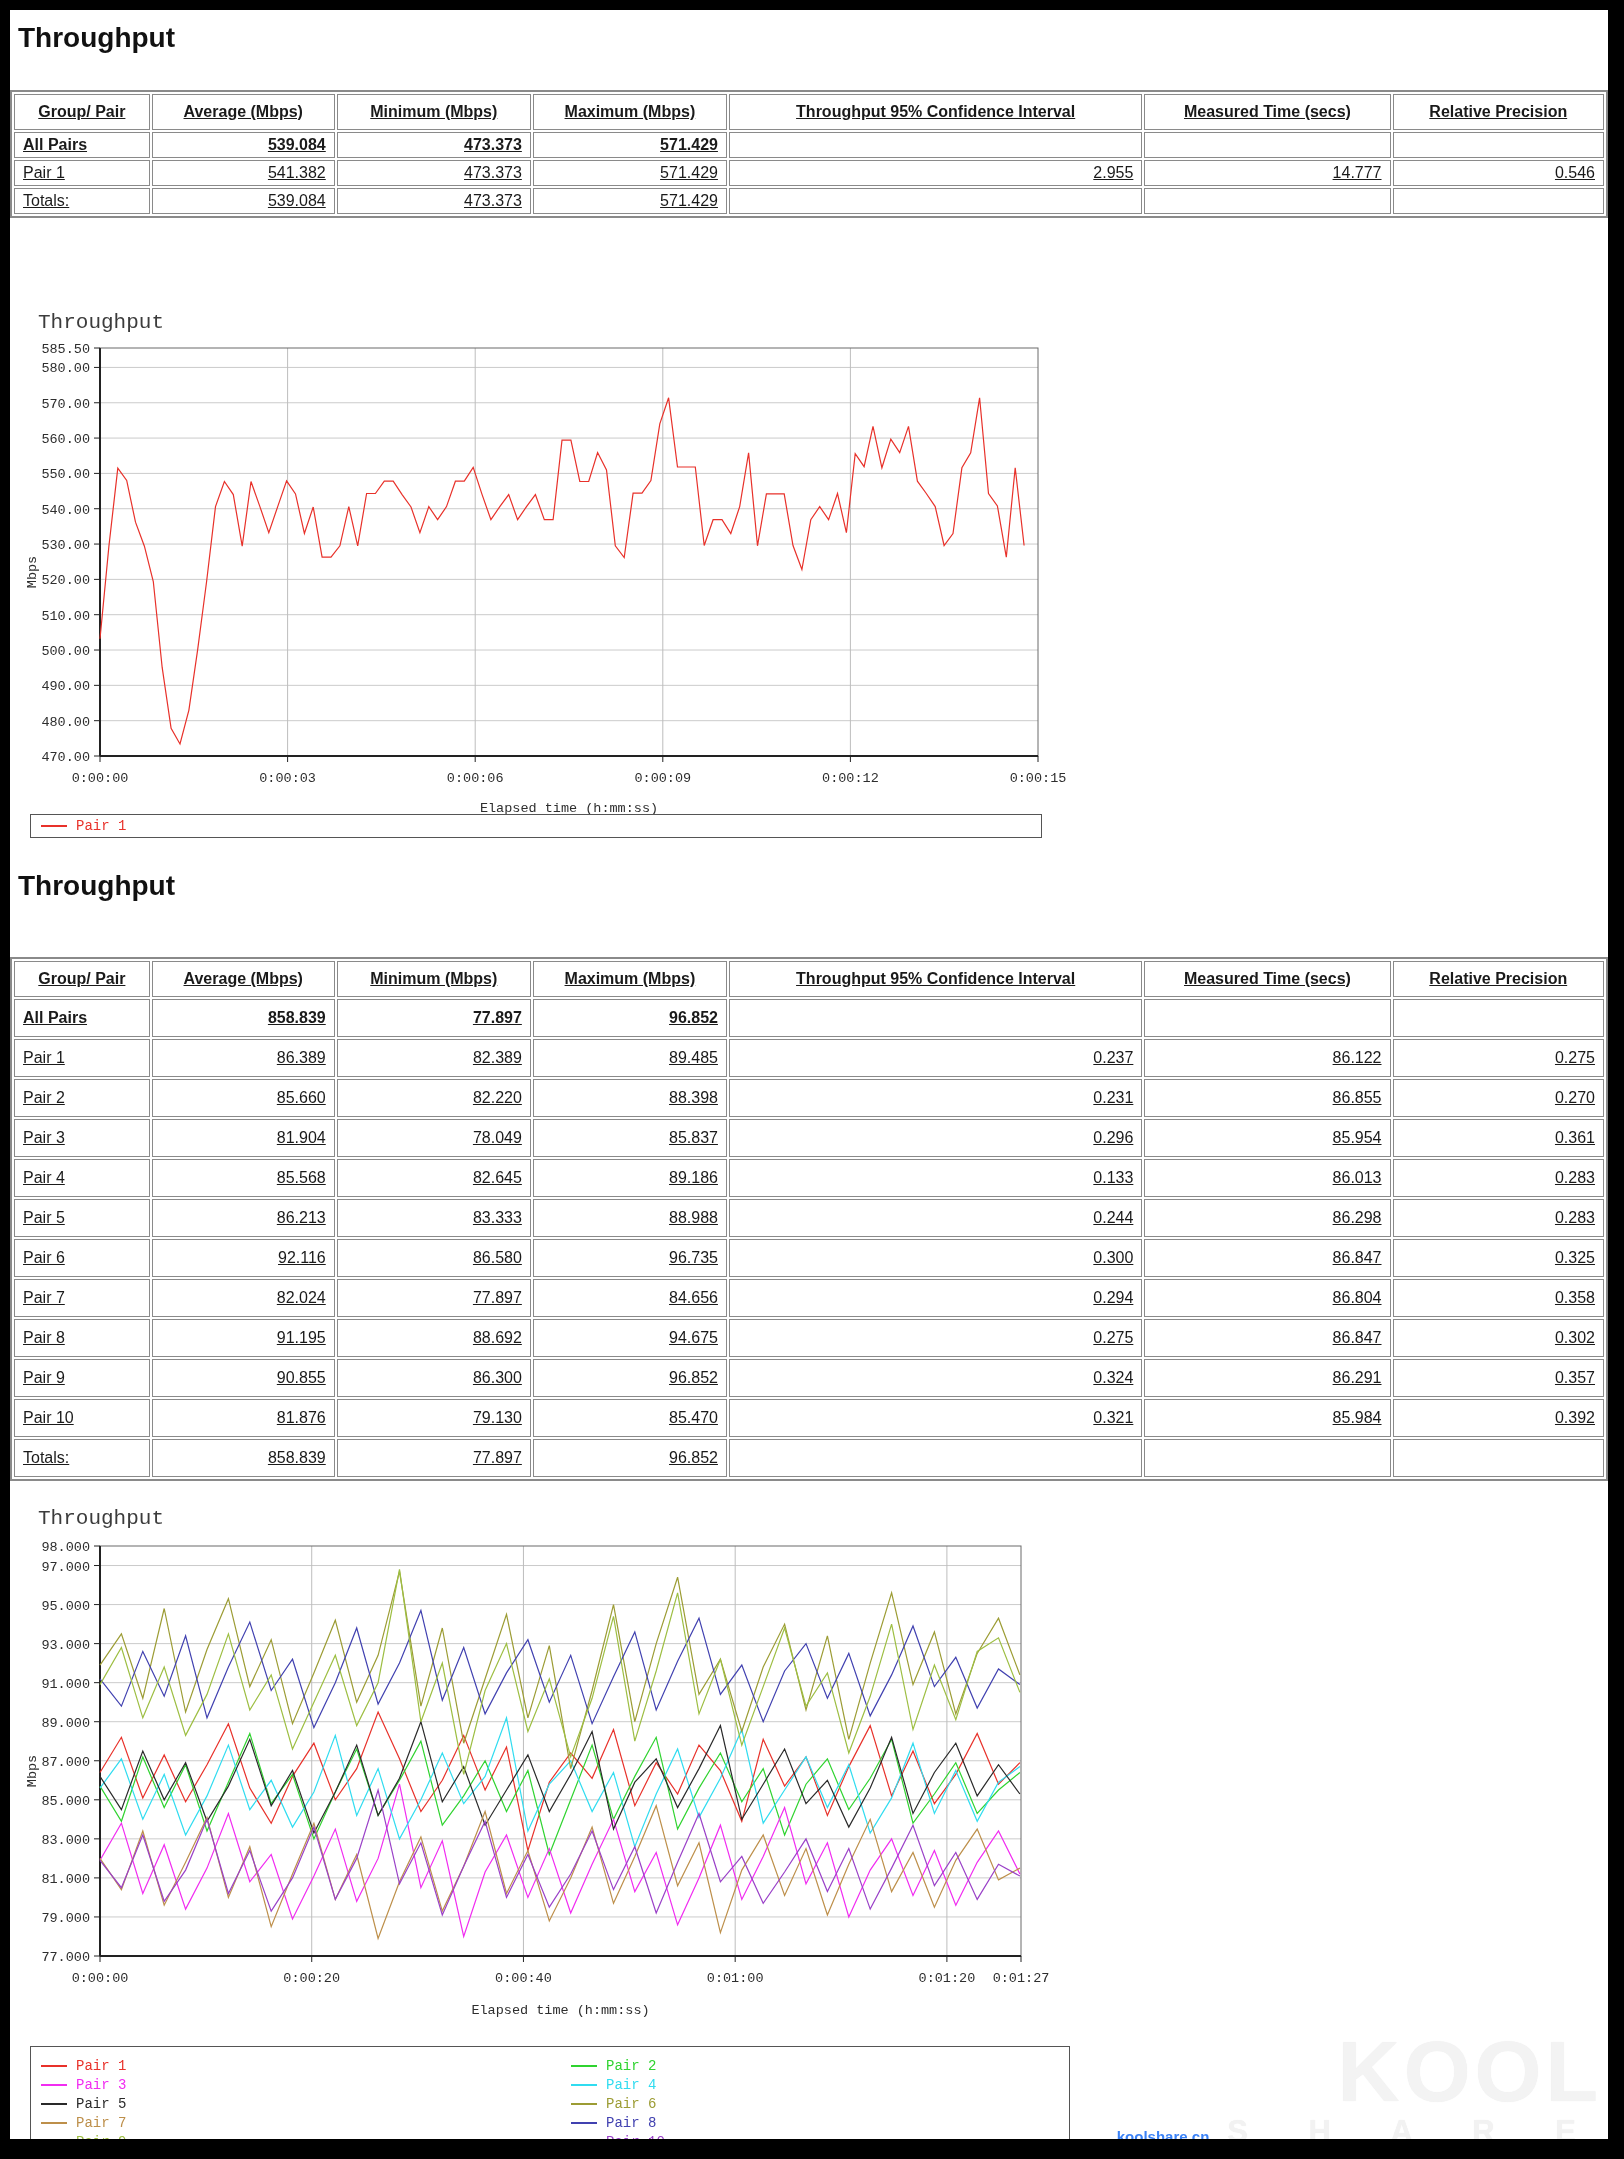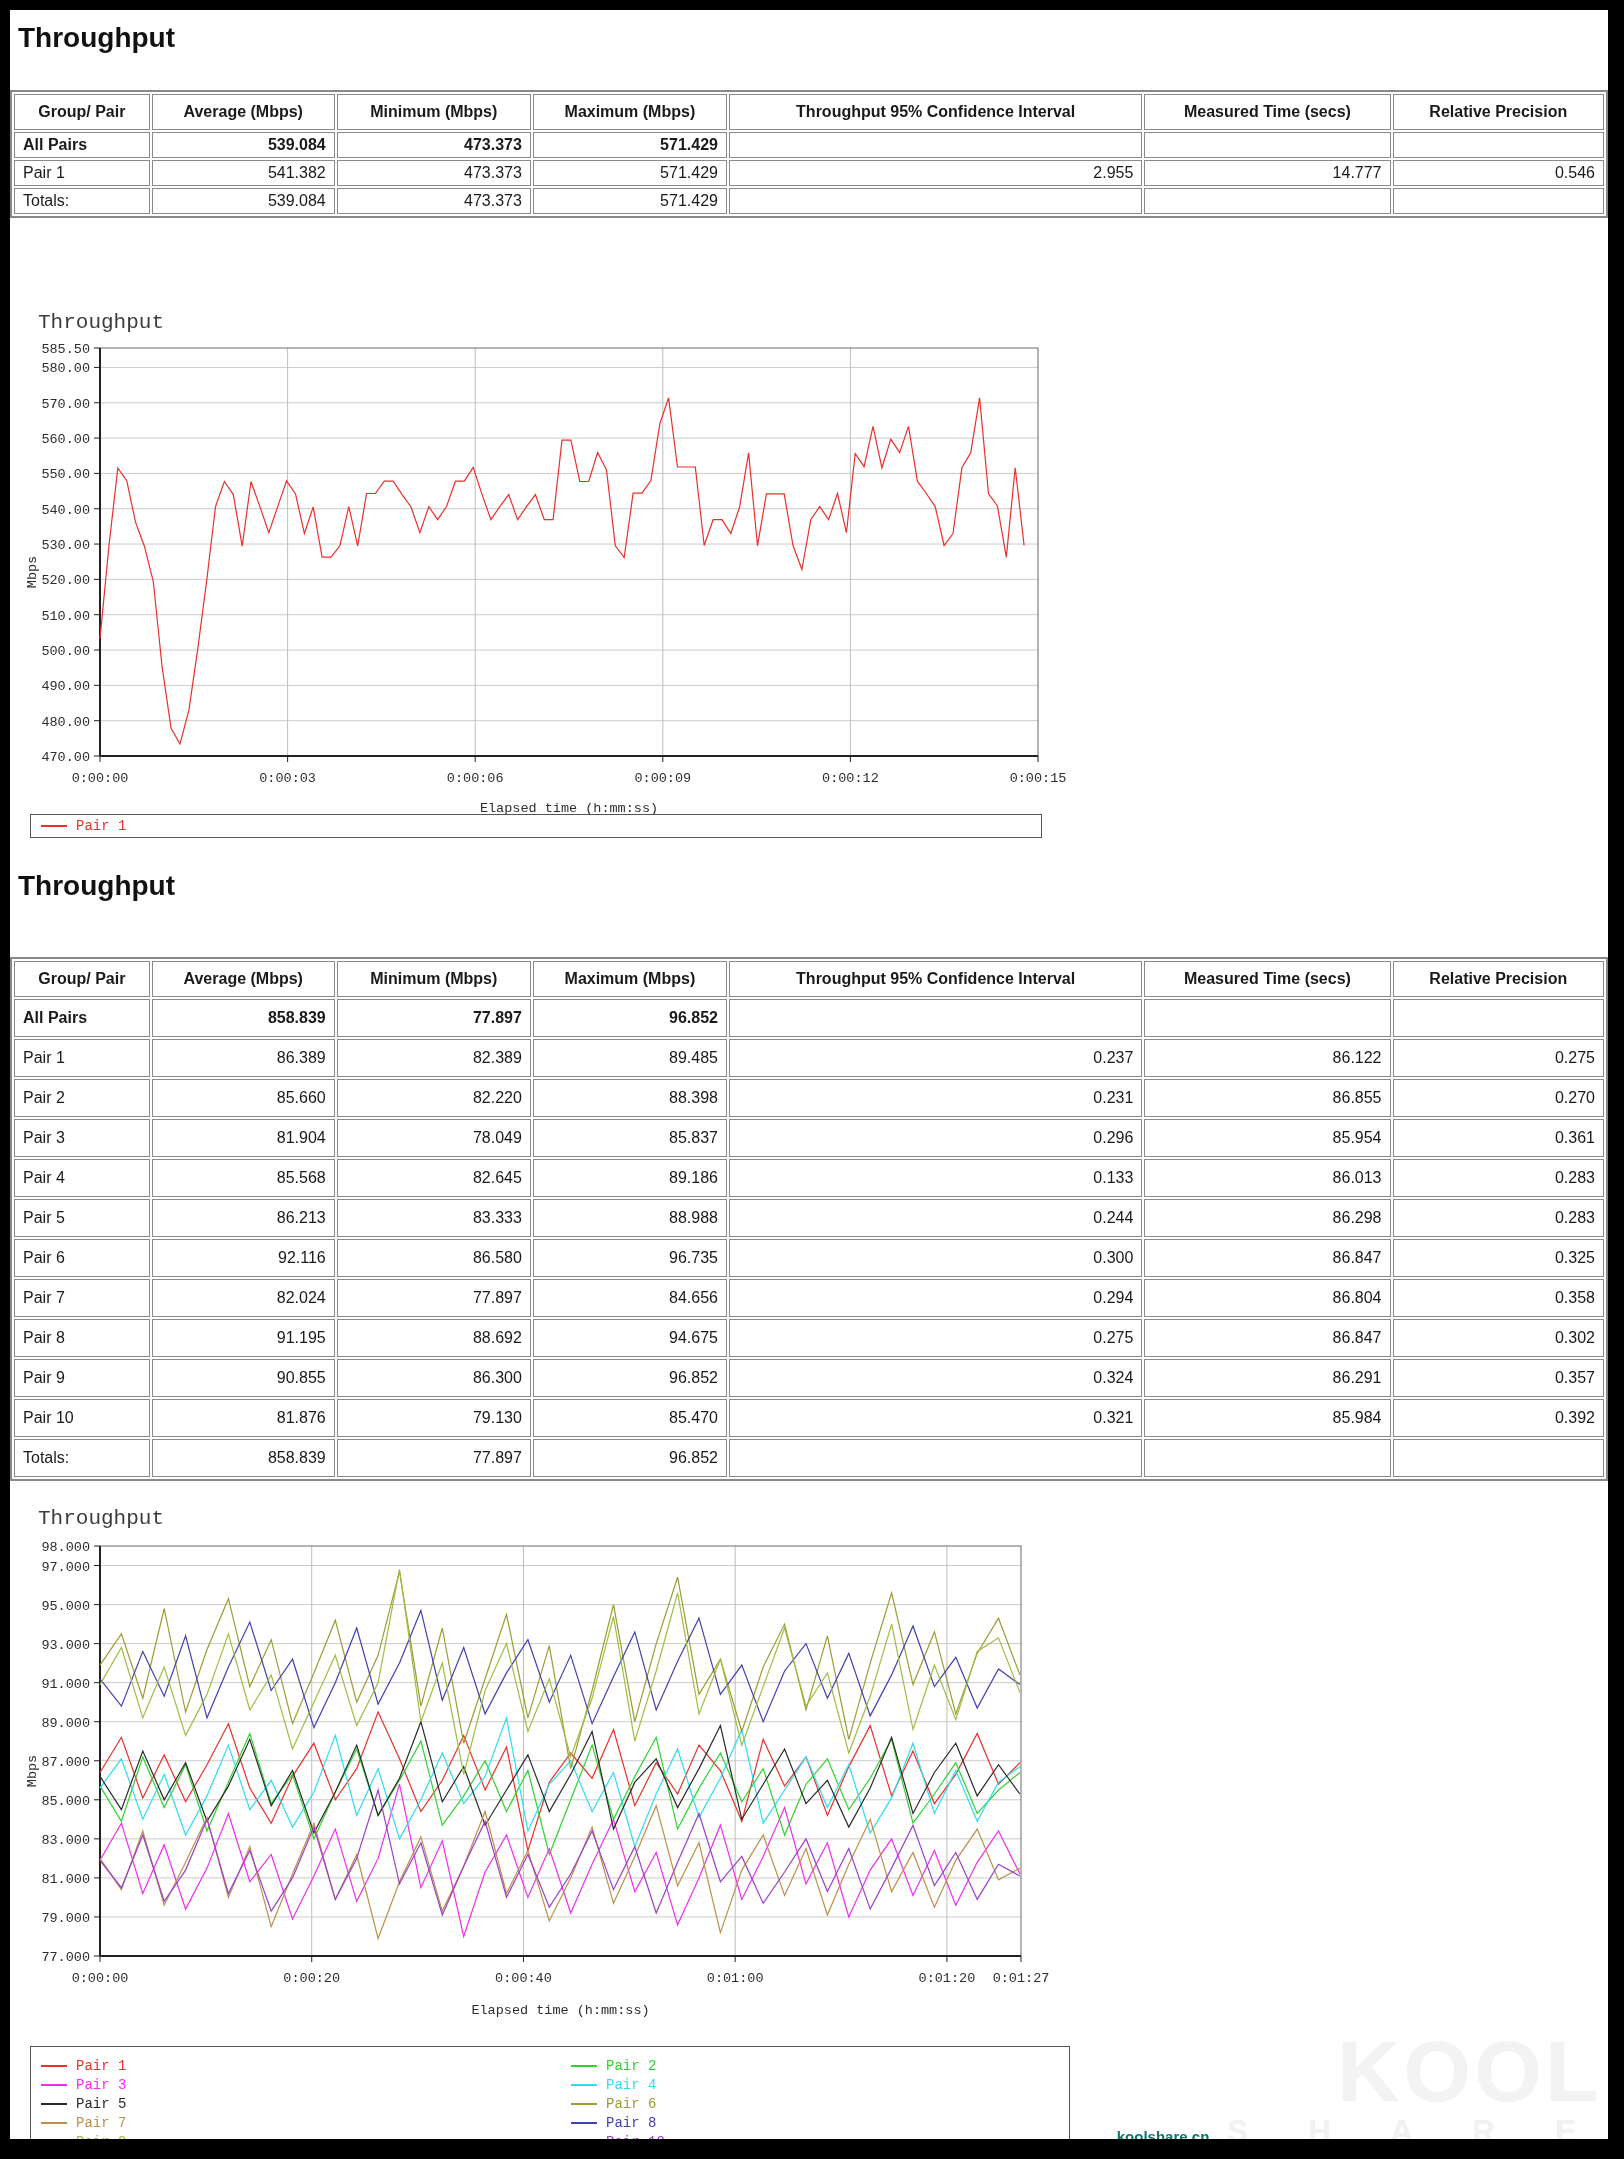--- a/index.html
+++ b/index.html
@@ -19,20 +19,21 @@
     font-size:28px;line-height:36px;font-weight:bold;
     margin:10px 0 0 8px;color:#111;
   }
   h1.second{margin-top:30px;}
   table.rpt{
     width:100%;
     border-collapse:separate;
     border-spacing:2px;
     border:2px solid #8a8a8a;
     background:#fff;
+    text-decoration:underline;
   }
   table.rpt th, table.rpt td{
     border:1px solid #8a8a8a;
     font-size:16px;
     padding:7px 8px;
     background:#fff;
     white-space:nowrap;
   }
   table.rpt th{font-weight:bold;text-align:center;}
   table.rpt td.lbl{text-align:left;margin-left:33px;}
@@ -85,21 +86,21 @@
     position:absolute;right:6px;bottom:-8px;
     text-align:right;pointer-events:none;
     line-height:1;
   }
   #wm-kool{
     font-size:86px;font-weight:bold;letter-spacing:4px;
     color:#f3f3f3;
     text-shadow:0 0 1px #ececec;
   }
   #wm-row{display:flex;align-items:baseline;justify-content:flex-end;gap:18px;margin-top:2px;}
-  #wm-small{font-size:15px;font-weight:bold;color:#0f766e;}
+  #wm-small{font-size:15px;font-weight:bold;color:#3b82f6;}
   #wm-share{
     font-size:31px;font-weight:bold;letter-spacing:26px;
     color:#f2f2f2;text-shadow:0 0 1px #ececec;
   }
 </style>
 </head>
 <body>
 
 <div id="page">
 

